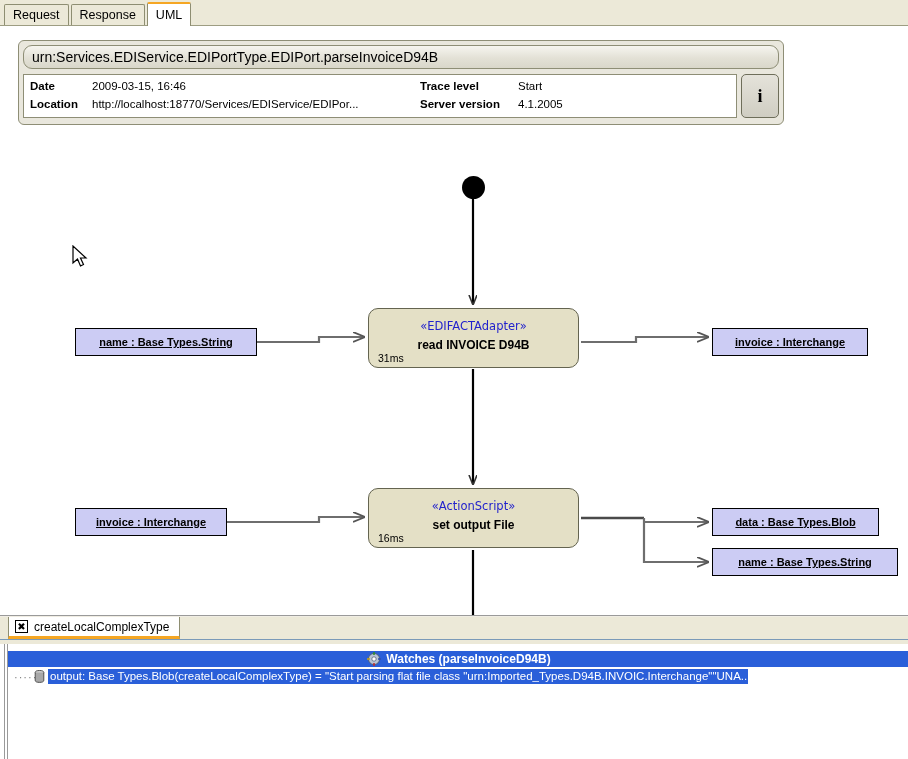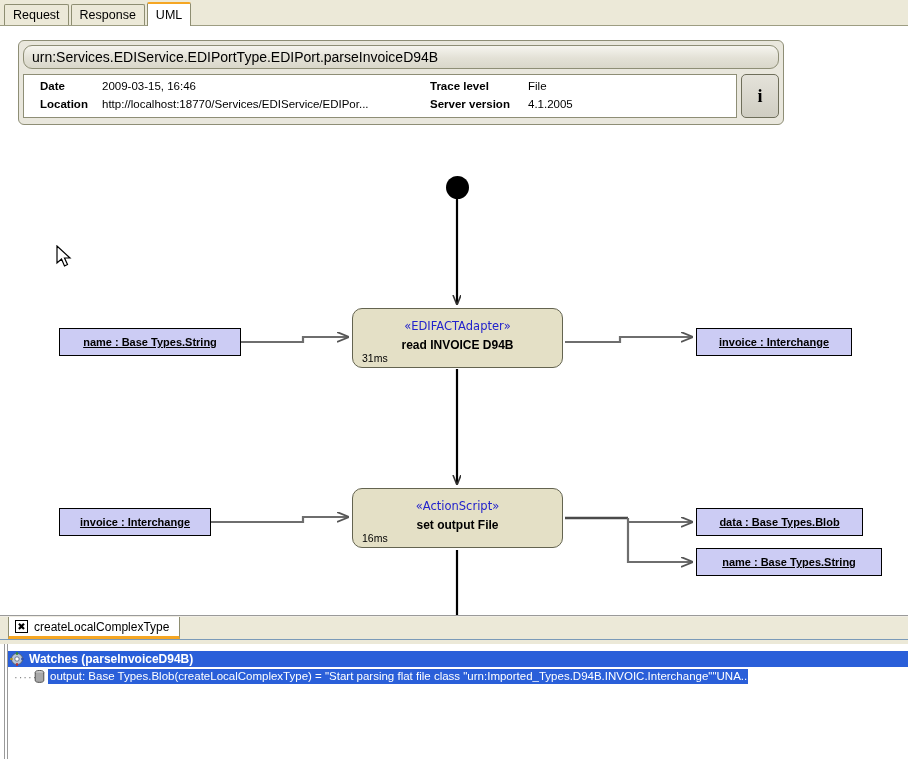--- a/index.html
+++ b/index.html
@@ -68,42 +68,42 @@
   }
   .hdr-body {
     margin-top: 5px; height: 44px;
     display: flex; align-items: stretch;
   }
   .hdr-fields {
     flex: 1 1 auto;
     background: #ffffff;
     border: 1px solid #8e8e76;
     display: flex;
-    padding: 3px 0 0 16px;
+    padding: 3px 0 0 6px;
   }
   .fieldcol { display: flex; flex-direction: column; }
   .fieldcol.left { width: 390px; }
   .frow { display: flex; height: 18px; line-height: 17px; font-size: 11.5px; }
   .flabel { font-weight: bold; color: #000; }
   .fvalue { color: #000; white-space: nowrap; overflow: hidden; }
   .fieldcol.left .flabel { width: 62px; }
   .fieldcol.right .flabel { width: 98px; }
   .infobtn {
     width: 38px; margin-left: 4px;
     background: linear-gradient(to bottom,#e4e2da 0%,#cfcdc2 100%);
     border: 1px solid #6e6e5a;
     border-radius: 5px;
     display: flex; align-items: center; justify-content: center;
     font-weight: bold; font-size: 18px; color: #000;
     font-family: "Liberation Serif", serif;
     cursor: default;
   }
 
   
-  .canvas { position: absolute; left: 0; top: 0; width: 794px; height: 590px; }
+  .canvas { position: absolute; left: 16px; top: 0; width: 794px; height: 590px; }
   .canvas svg { position: absolute; left: 0; top: 0; }
 
   .node {
     position: absolute;
     background: #e4e0c6;
     border: 1px solid #646450;
     border-radius: 10px;
     text-align: center;
   }
   .node .stereo {
@@ -168,20 +168,21 @@
     border-top: 1px solid #7a9ab8;
   }
   .wsplit { position:absolute; left:0; top:0; width:908px; height:4px; background:#ece9d8; }
   .whead {
     position: absolute; left: 8px; top: 11px; right: 0; height: 16px;
     background: #2a5fd9;
     color: #ffffff; font-weight: bold; font-size: 12px;
     line-height: 16px;
     display: flex; align-items: center; gap: 5px;
     padding-left: 2px;
+    justify-content: center;
   }
   .gear {
     width: 14px; height: 14px; flex: 0 0 14px; position: relative;
   }
   .wrow {
     position: absolute; left: 8px; top: 29px; right: 0; height: 15px;
     display: flex; align-items: center;
     font-size: 11.5px; color: #000;
   }
   .dots {
@@ -230,21 +231,21 @@
               <span class="fvalue">2009-03-15, 16:46</span>
             </div>
             <div class="frow">
               <span class="flabel">Location</span>
               <span class="fvalue">http://localhost:18770/Services/EDIService/EDIPor...</span>
             </div>
           </div>
           <div class="fieldcol right">
             <div class="frow">
               <span class="flabel">Trace level</span>
-              <span class="fvalue">File</span>
+              <span class="fvalue">Start</span>
             </div>
             <div class="frow">
               <span class="flabel">Server version</span>
               <span class="fvalue">4.1.2005</span>
             </div>
           </div>
         </div>
         <div class="infobtn">i</div>
       </div>
     </div>

